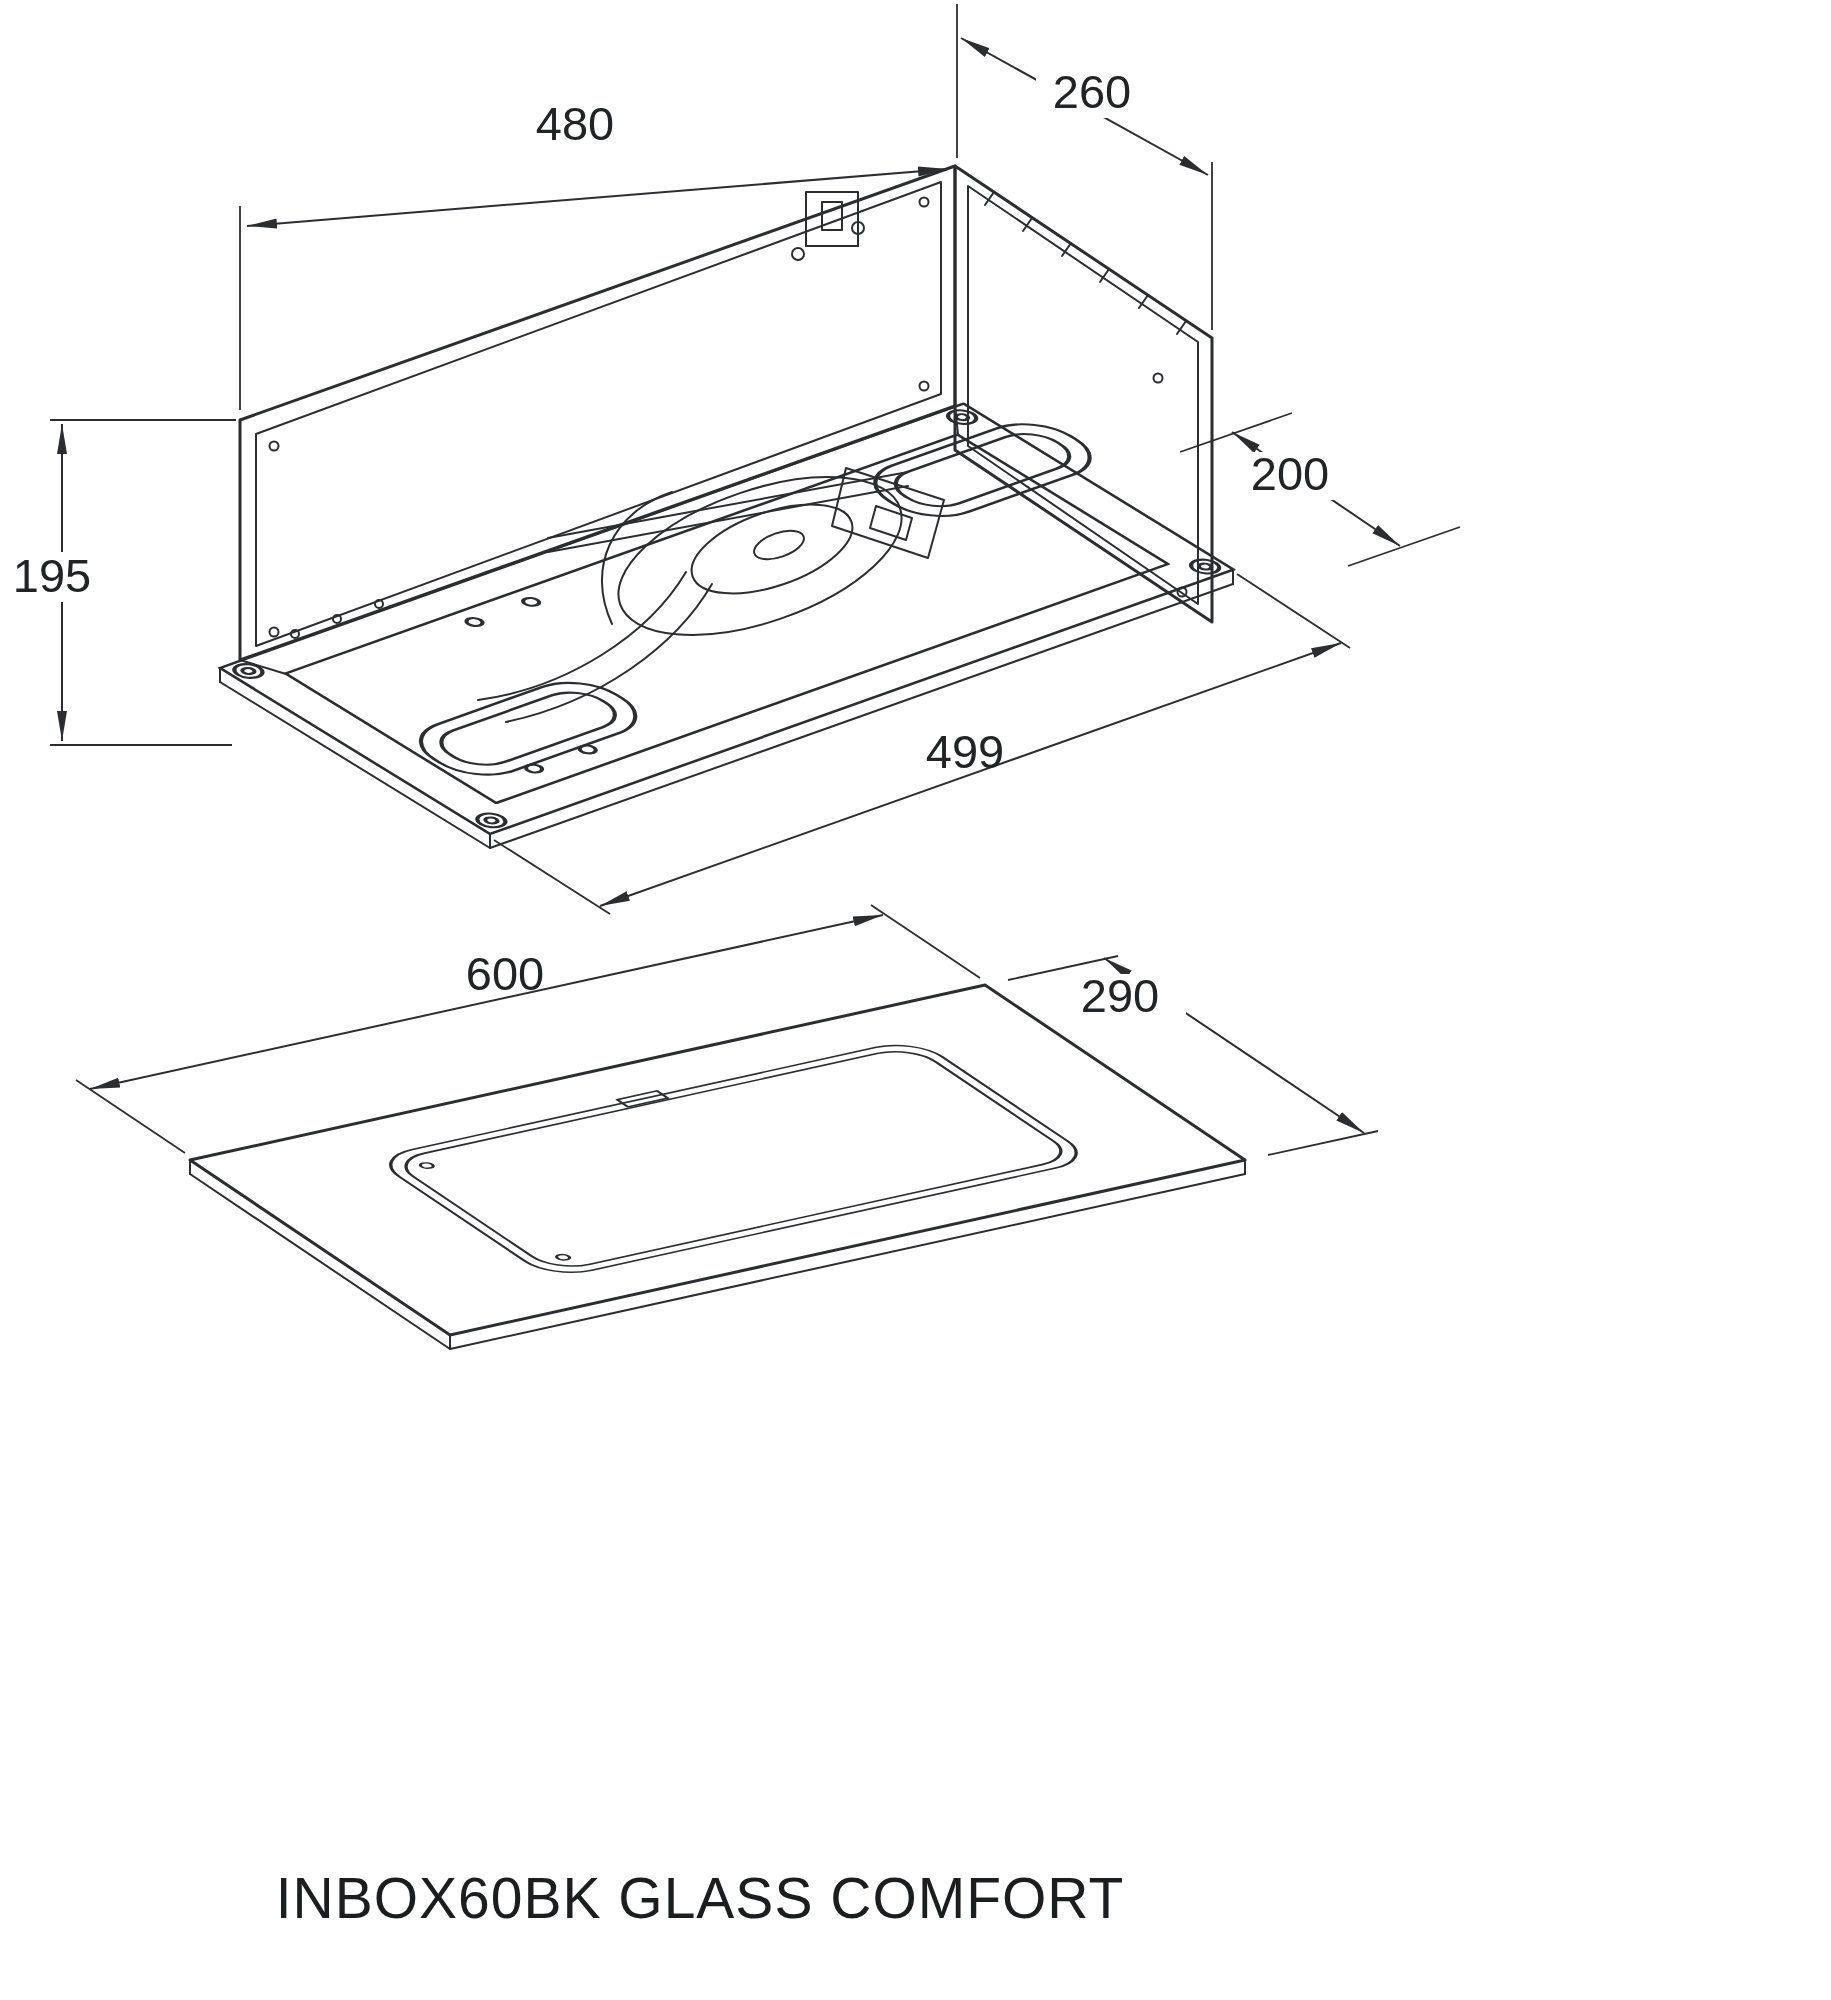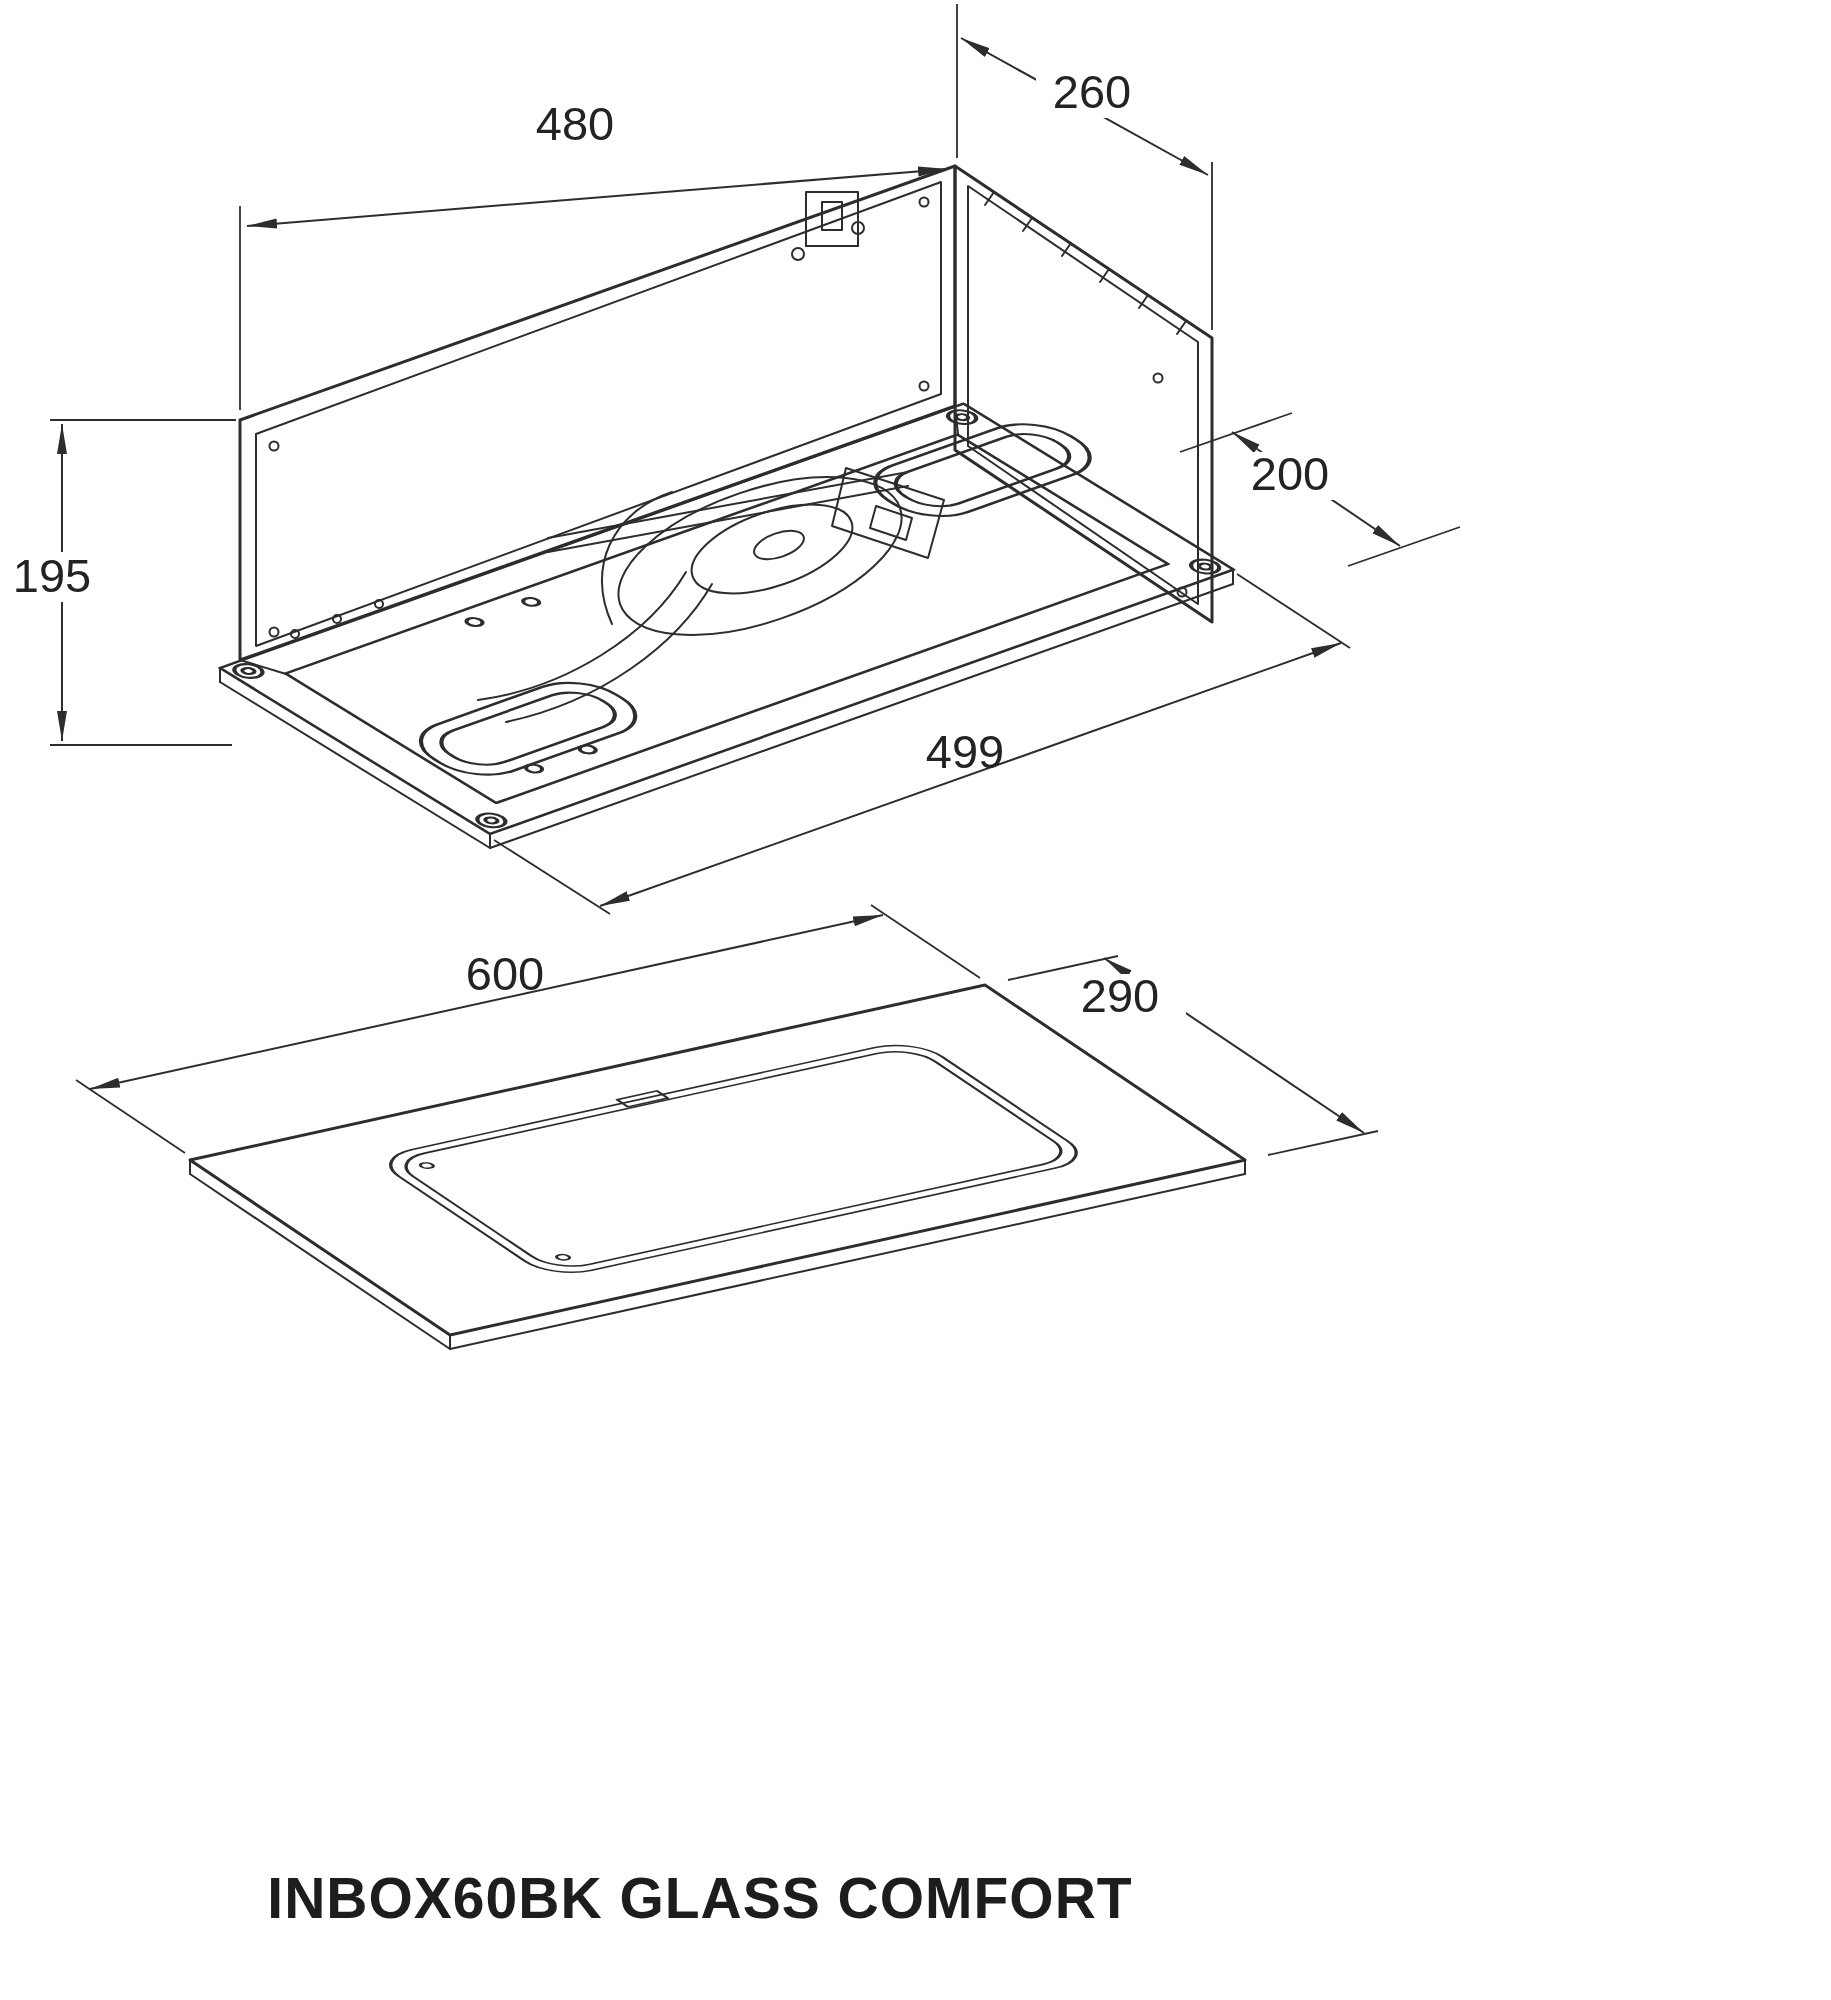--- a/index.html
+++ b/index.html
@@ -27,21 +27,21 @@
     fill:var(--text-color);
     font-family:"Liberation Sans",sans-serif;
     font-size:47px;
     text-anchor:middle;
   }
   #arrow path{fill:var(--line-color);stroke:none;}
   .captions{
     position:absolute;
     left:250px;top:1866px;width:900px;
     text-align:center;
-    font-weight:700;
+    font-weight:400;
     font-size:57px;
     line-height:64px;
     letter-spacing:1px;
     color:#1c1d1f;
     white-space:nowrap;
   }
 </style>
 </head>
 <body>
 

